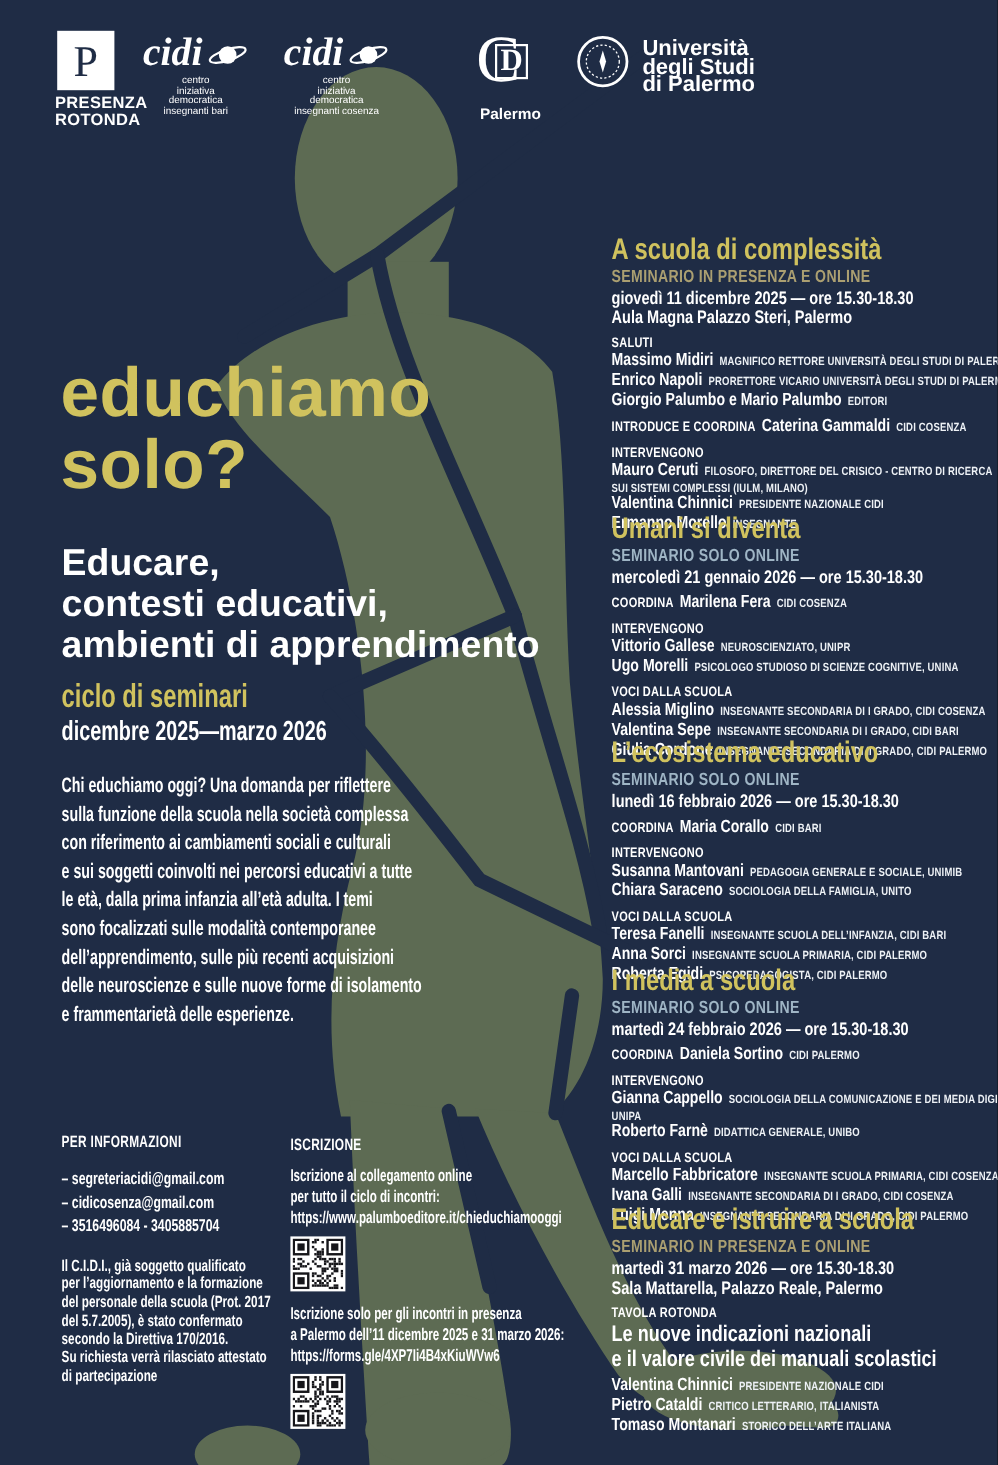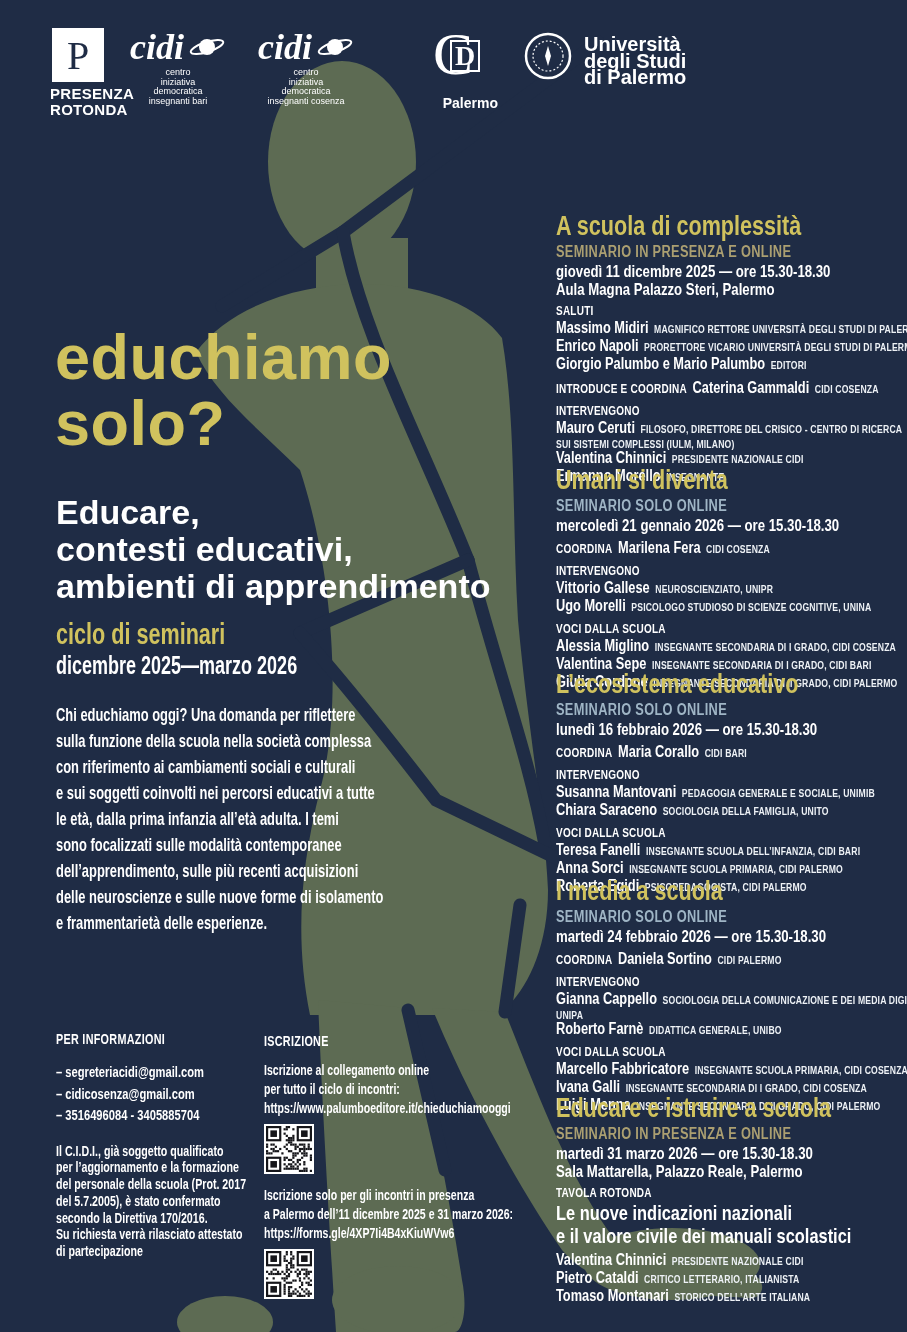--- a/index.html
+++ b/index.html
@@ -13,29 +13,29 @@
   .sq68{transform:scaleX(.68);transform-origin:0 0;}
 
   
   .logo-bar{position:absolute;left:0;top:0;width:907px;height:130px;}
   .palumbo-box{position:absolute;left:52px;top:28px;width:52px;height:54px;background:#fff;
                display:flex;align-items:center;justify-content:center;}
   .palumbo-p{font-family:"Liberation Serif",serif;font-size:40px;color:#1f2c45;font-weight:400;}
   .palumbo-label{position:absolute;left:50px;top:86px;font-size:15px;font-weight:700;
                  line-height:15.5px;letter-spacing:.3px;}
   .cidi{position:absolute;top:30px;width:120px;text-align:center;}
-  .cidi-row{display:flex;align-items:center;justify-content:center;gap:2px;}
+  .cidi-row{display:flex;align-items:flex-end;justify-content:center;gap:2px;}
   .cidi-script{font-family:"Liberation Serif",serif;font-style:italic;font-weight:700;
                font-size:36px;line-height:34px;}
   .cidi-sub{font-size:9px;line-height:9.5px;margin-top:4px;font-weight:400;}
   .pal-mono{position:absolute;left:433px;top:26px;width:62px;height:64px;}
   .pal-c{position:absolute;left:0;top:-6px;font-family:"Liberation Serif",serif;font-size:60px;}
   .pal-d{position:absolute;left:17px;top:14px;font-family:"Liberation Serif",serif;
          font-size:28px;font-weight:700;border:2px solid #fff;padding:0 3px;line-height:28px;}
-  .pal-label{position:absolute;left:430px;top:95px;width:68px;text-align:right;
+  .pal-label{position:absolute;left:430px;top:95px;width:68px;text-align:center;
              font-size:14px;font-weight:700;}
   .unipa-seal{position:absolute;left:524px;top:32px;}
   .unipa-text{position:absolute;left:584px;top:36px;font-size:20px;font-weight:700;line-height:16.5px;}
 
   
   .hero-title{position:absolute;left:55px;top:282px;font-size:63px;font-weight:700;
               line-height:66px;color:#d0c25e;letter-spacing:.5px;}
   .hero-sub{position:absolute;left:56px;top:494px;font-size:34px;font-weight:700;line-height:37px;}
   .series-label{position:absolute;left:56px;top:617px;font-size:30px;font-weight:700;color:#d0c25e;}
   .series-dates{position:absolute;left:56px;top:651px;font-size:25px;font-weight:700;}

